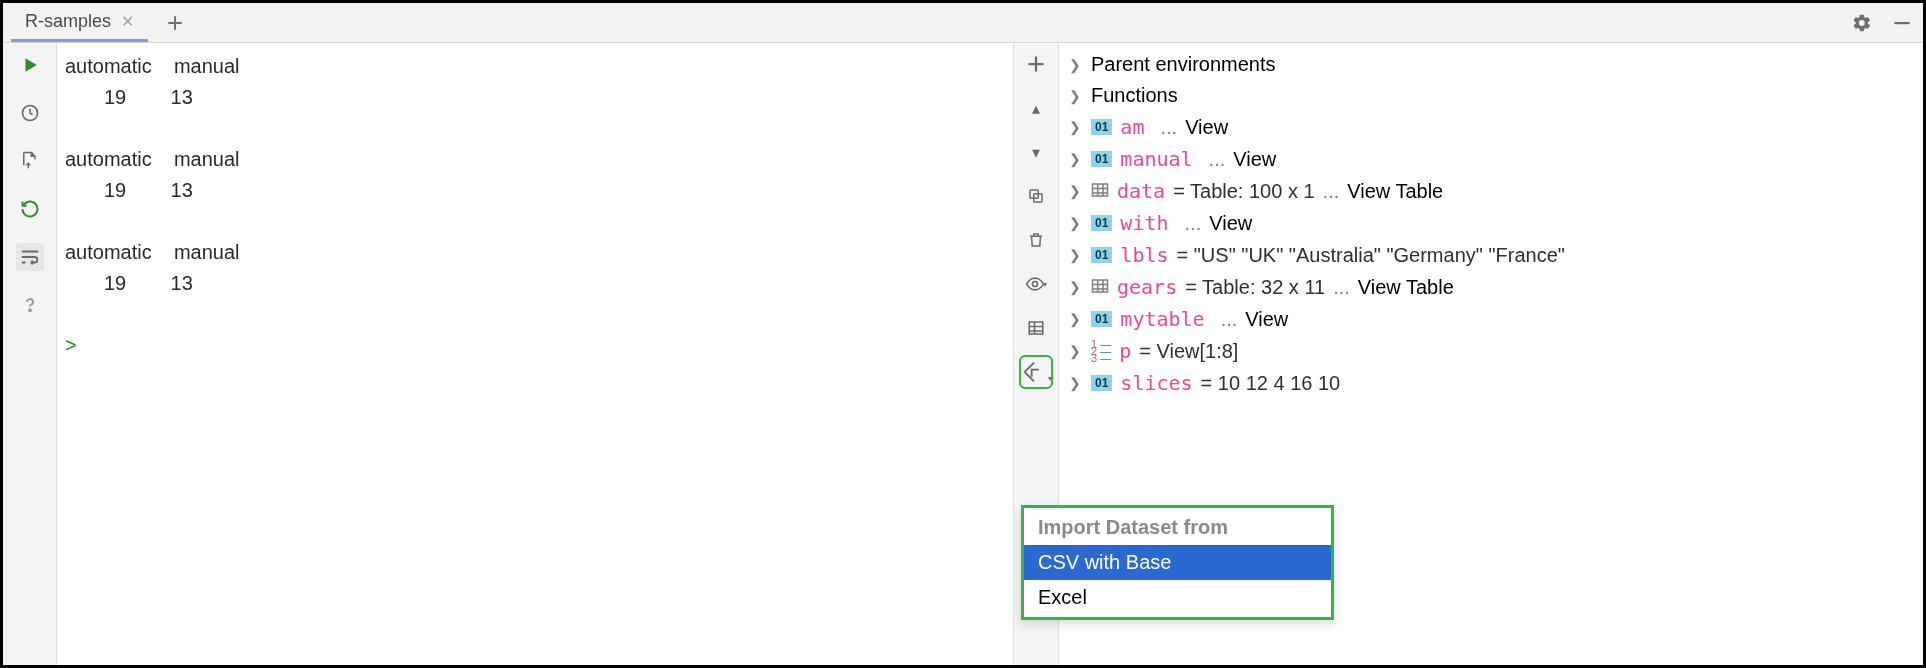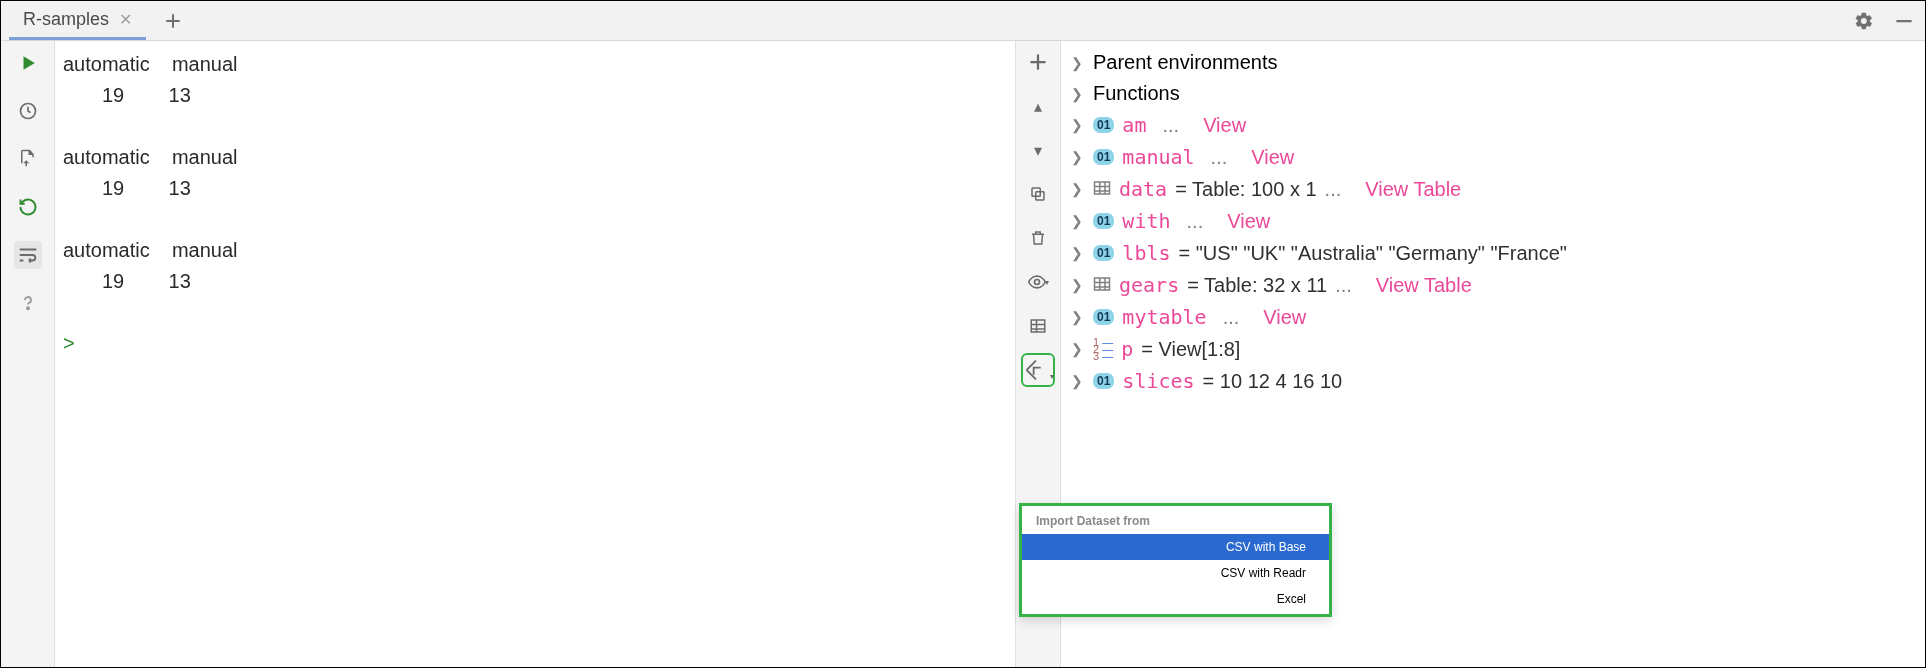--- a/index.html
+++ b/index.html
@@ -9,21 +9,21 @@
     font-size: 16px;
     background: #fff;
     color: #000;
     overflow: hidden;
   }
   .app {
     display: flex;
     flex-direction: column;
     width: 1926px;
     height: 668px;
-    border: 1px solid #000000;
+    border: 3px solid #000000;
     position: relative;
   }
   .tabbar {
     display: flex;
     align-items: center;
     height: 40px;
     background: #f2f2f2;
     border-bottom: 1px solid #d8d8d8;
     padding: 0 8px;
   }
@@ -108,48 +108,47 @@
     color: #808080;
     font-size: 14px;
     cursor: pointer;
   }
   .badge01 {
     background: #8fd3e8;
     color: #103a56;
     font-size: 12px;
     font-weight: 700;
     padding: 1px 4px;
-    border-radius: 7px;
+    border-radius: 0;
   }
   .badge-table { color:#808080; }
   .varname { color: #ec4899; font-family: monospace; }
   .ellipsis { color: #808080; }
-  .viewlink { color: #ec4899; cursor: pointer; margin-left: 16px; }
+  .viewlink { color: #000000; cursor: pointer; }
   .valtxt { color: #303030; }
   
   .popup {
     position: absolute;
     left: 1018px;
     top: 502px;
     width: 313px;
     background: #fff;
     border: 3px solid #36b24a;
     box-shadow: 0 4px 10px rgba(0,0,0,0.15);
     padding: 2px 0;
-    font-size: 12px;
+    font-size: 20px;
   }
   .popup .hd {
     padding: 6px 14px;
     color: #8a8a8a;
     font-weight: 600;
   }
   .popup .item {
-    padding: 6px 23px;
+    padding: 6px 14px;
     cursor: pointer;
-    text-align: right;
   }
   .popup .item.sel {
     background: #2a6ad0;
     color: #fff;
   }
 </style>
 </head>
 <body>
 
 <div class="app">
@@ -349,16 +348,15 @@
             <span class="varname">slices</span>
             <span class="valtxt"> = 10 12  4 16 10</span>
           </div>
         </div>
     </div>
   </div>
 
   <div class="popup">
     <div class="hd">Import Dataset from</div>
     <div class="item sel">CSV with Base</div>
-    <div class="item">CSV with Readr</div>
     <div class="item">Excel</div>
   </div>
 </div>
 
 </body></html>

